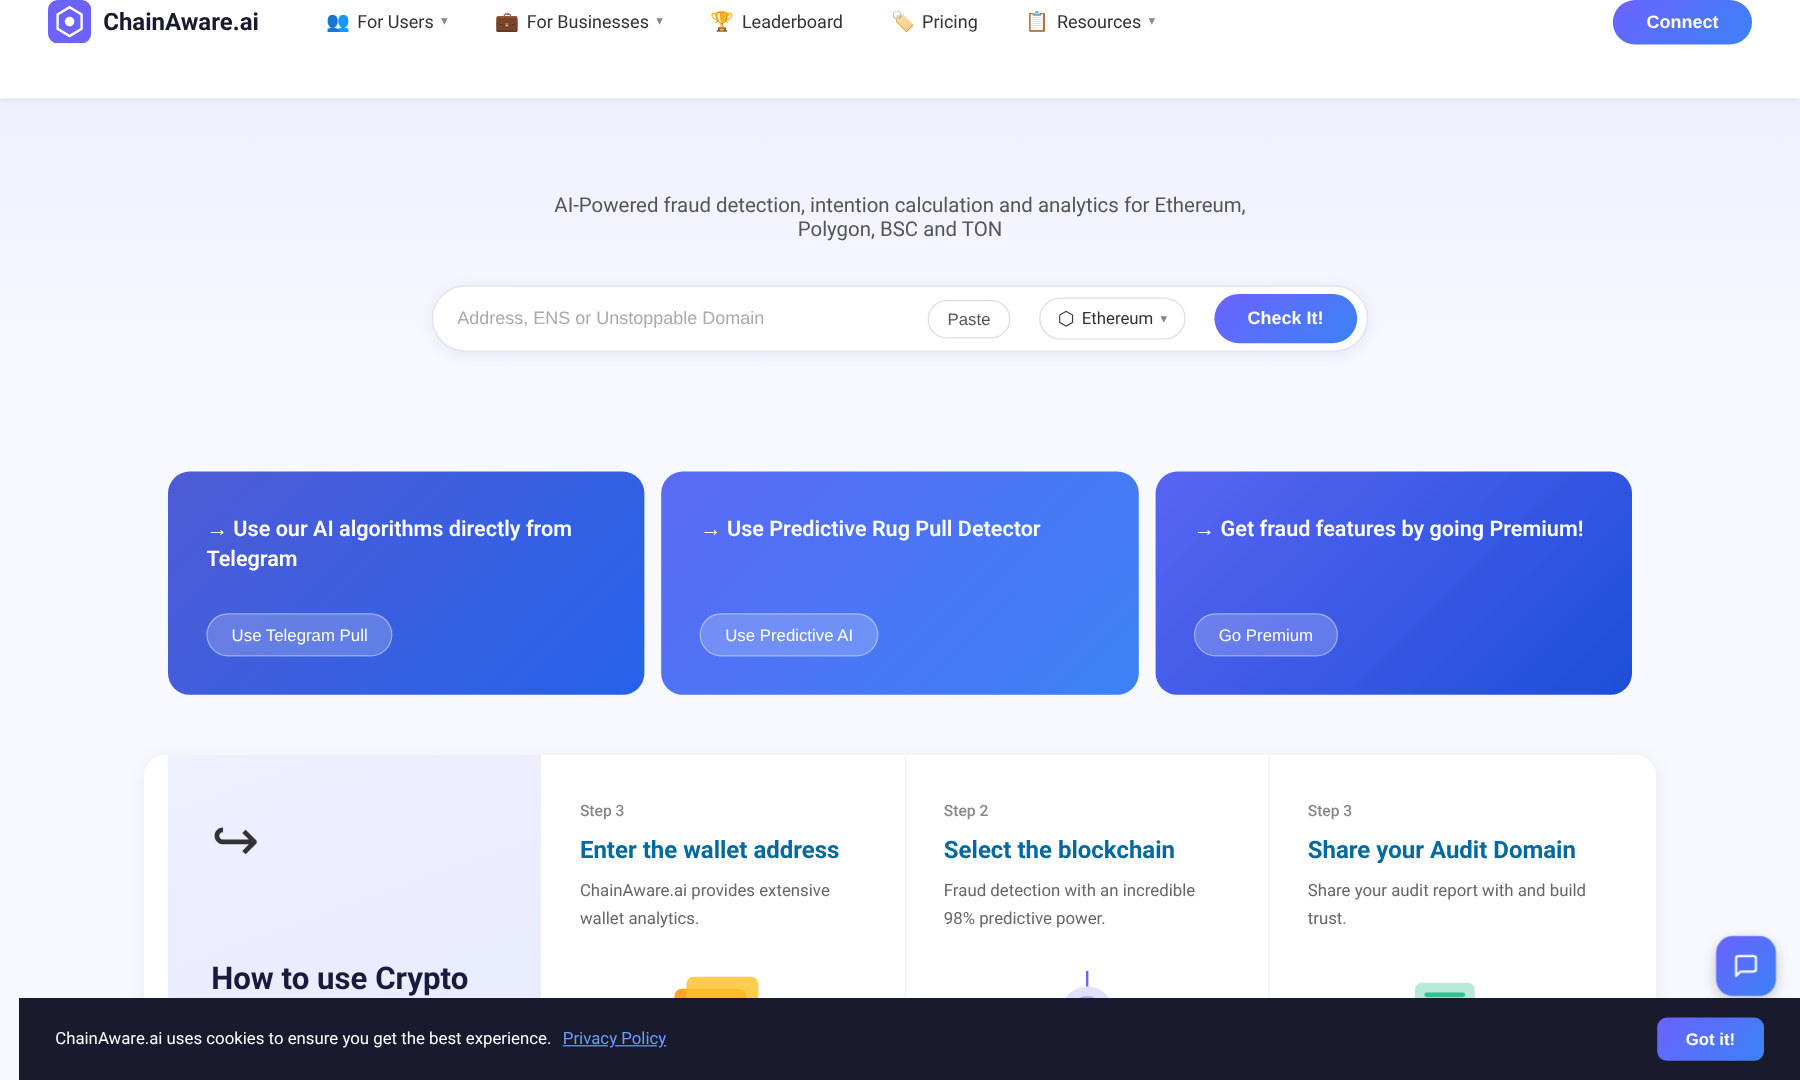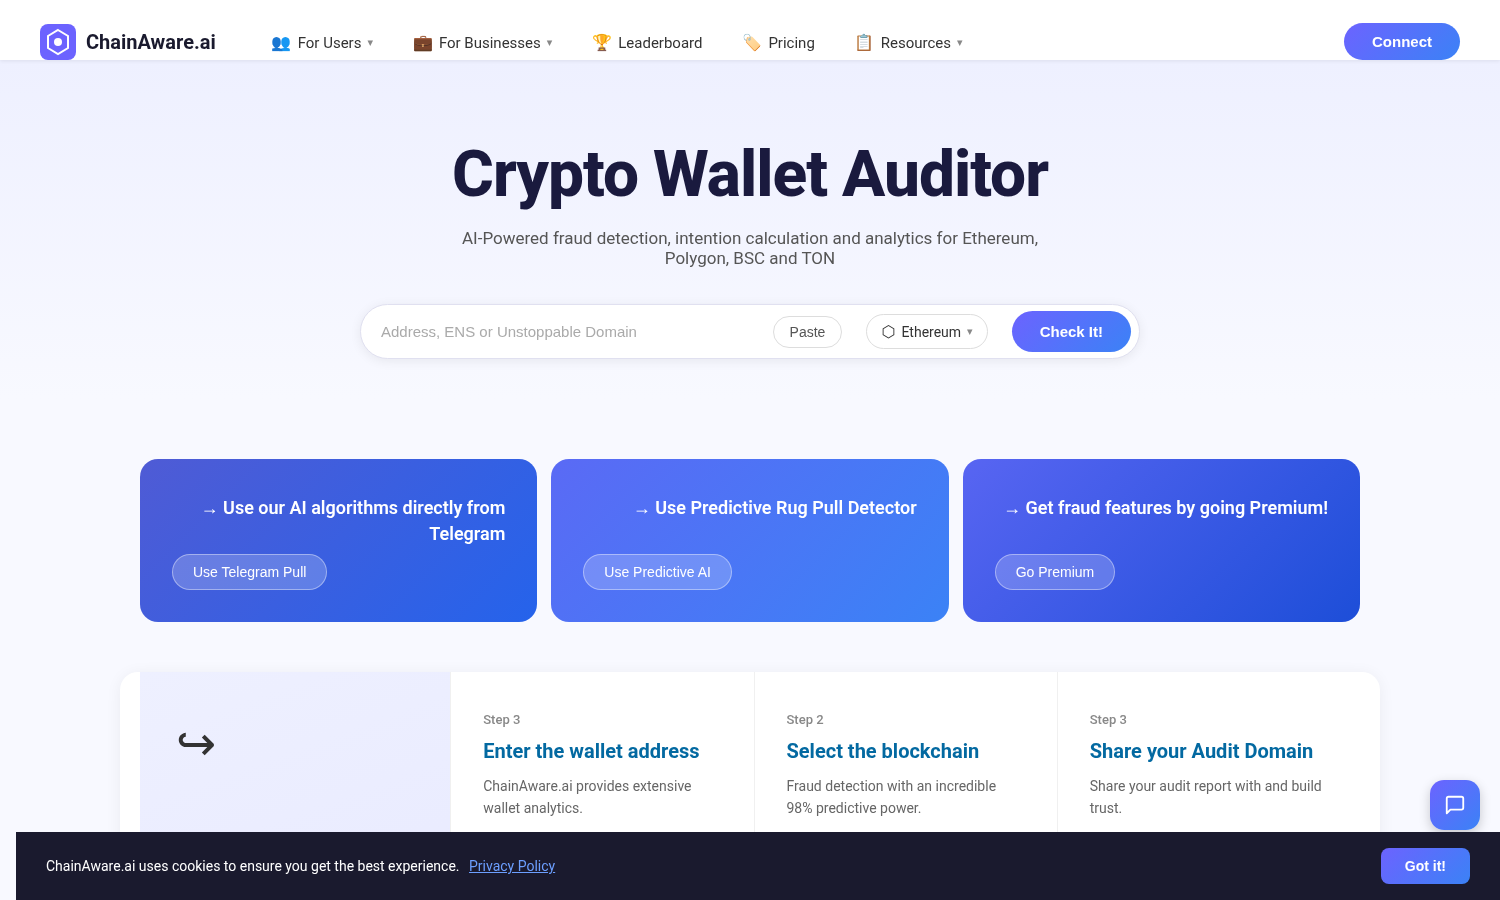--- a/index.html
+++ b/index.html
@@ -6,23 +6,23 @@
     body {
       font-family: -apple-system, BlinkMacSystemFont, 'Segoe UI', Roboto, sans-serif;
       background: #f8f9ff;
       min-height: 900px;
       overflow-x: hidden;
     }
 
     
     nav {
       display: flex;
-      align-items: flex-end;
+      align-items: flex-start;
       padding: 0 40px;
-      height: 60px;
+      height: 82px;
       background: #fff;
       box-shadow: 0 1px 4px rgba(0,0,0,0.08);
       position: sticky;
       top: 0;
       z-index: 100;
     }
     .nav-logo {
       display: flex;
       align-items: center;
       gap: 10px;
@@ -170,23 +170,22 @@
     .feature-card-2 {
       background: linear-gradient(135deg, #5a6af5, #3b82f6);
     }
     .feature-card-3 {
       background: linear-gradient(135deg, #5865f2, #1d4ed8);
     }
     .feature-card h3 {
       font-size: 18px;
       font-weight: 600;
       color: #fff;
-      margin-bottom: 8px;
+      margin-bottom: 32px;
       line-height: 1.4;
-      text-align: right;
     }
     .feature-btn {
       background: rgba(255,255,255,0.2);
       color: #fff;
       border: 1.5px solid rgba(255,255,255,0.4);
       border-radius: 50px;
       padding: 9px 20px;
       font-size: 14px;
       font-weight: 500;
       cursor: pointer;
@@ -343,21 +342,20 @@
     <div class="nav-item">
       <span class="nav-icon">📋</span>
       <span>Resources</span>
       <span class="chevron">▾</span>
     </div>
   </div>
   <button class="connect-btn">Connect</button>
 </nav>
 
 <section class="hero">
-  <h1>Crypto Wallet Auditor</h1>
   <p>AI-Powered fraud detection, intention calculation and analytics for Ethereum, Polygon, BSC and TON</p>
 
   <div class="search-bar">
     <input type="text" placeholder="Address, ENS or Unstoppable Domain" style="">
     <button class="paste-btn">Paste</button>
     <div class="chain-selector">
       <span class="eth-icon">⬡</span>
       <span>Ethereum</span>
       <span style="font-size:11px;color:#888;">▾</span>
     </div>

